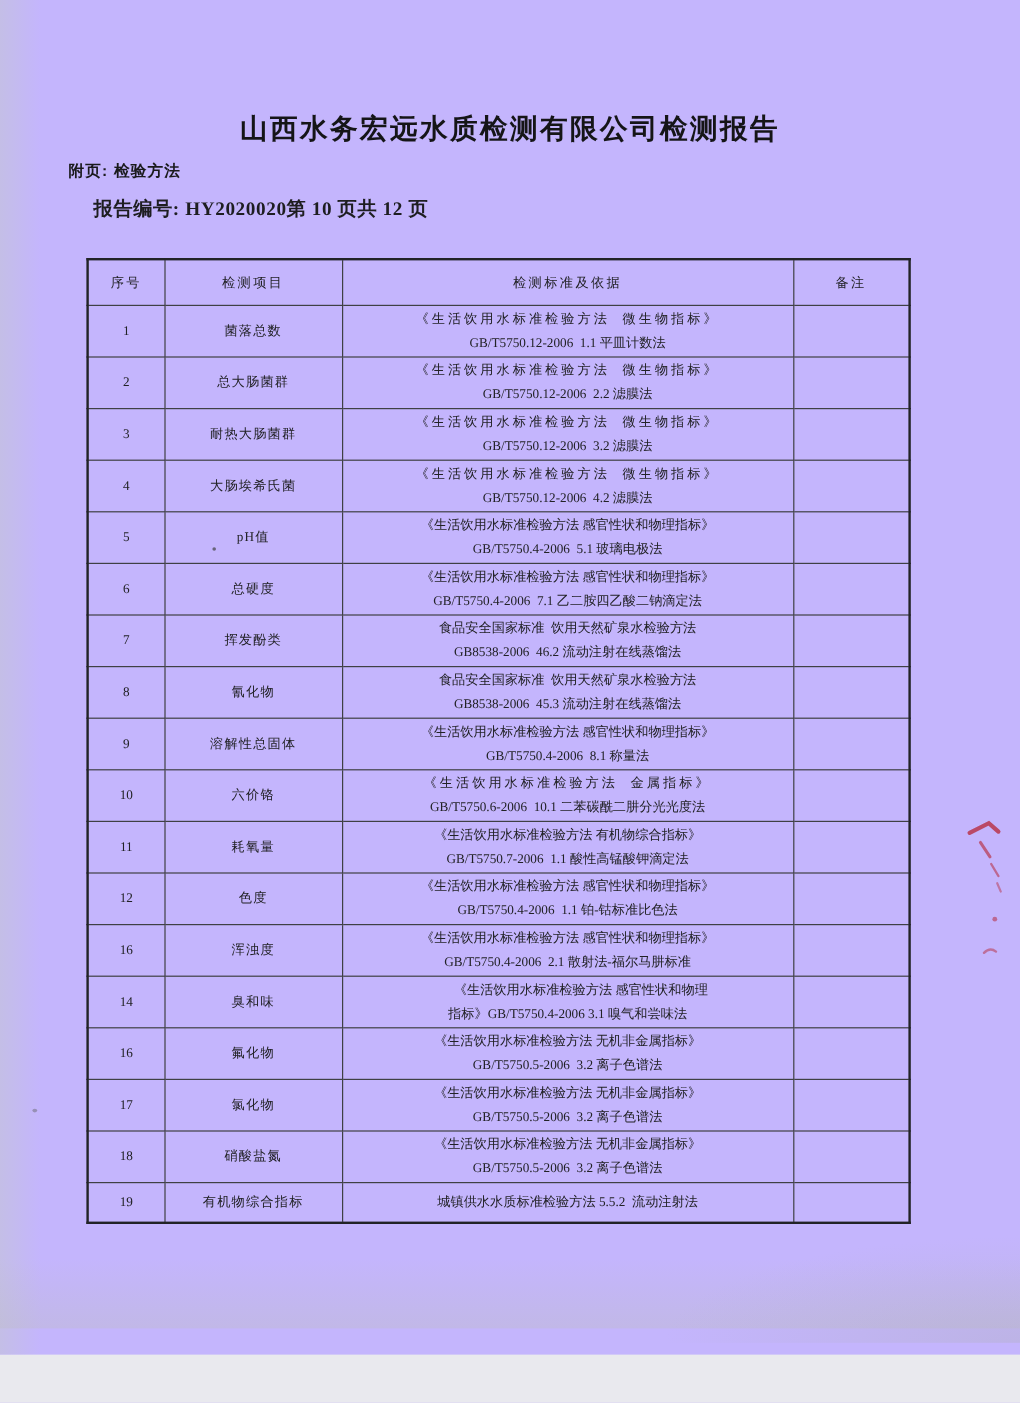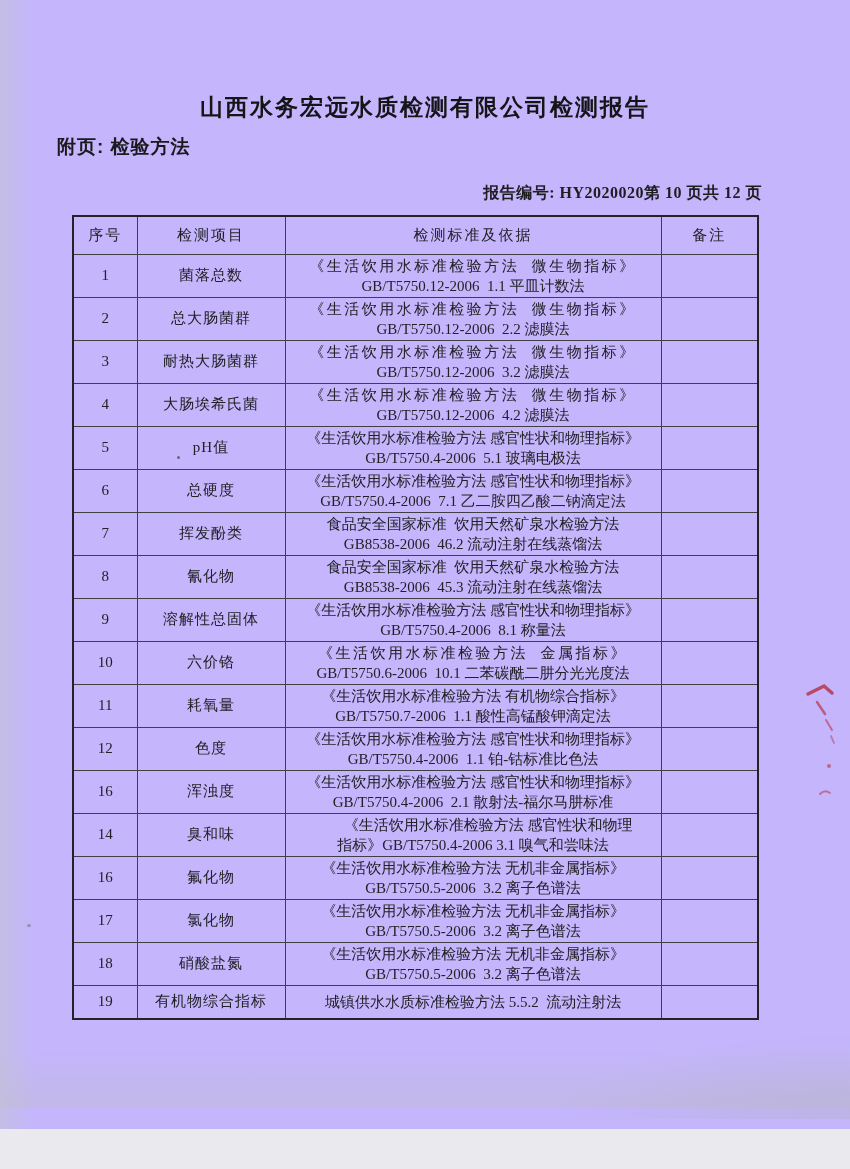--- a/index.html
+++ b/index.html
@@ -32,39 +32,39 @@
   .doc-title{
     position:absolute;top:92px;left:0;width:100%;
     text-align:center;
     font-family:"Liberation Sans","DejaVu Sans",sans-serif;
     font-weight:700;font-size:23px;letter-spacing:2px;
     color:#151517;
   }
   .doc-subtitle{
     position:absolute;top:134px;left:57px;
     font-family:"Liberation Sans","DejaVu Sans",sans-serif;
-    font-weight:700;font-size:19px;letter-spacing:1px;
+    font-weight:700;font-size:13px;letter-spacing:1px;
     color:#1a1a1c;
   }
   .meta-row{
-    position:absolute;top:183px;left:72px;width:690px;
-    display:flex;justify-content:flex-end;align-items:baseline;
+    position:absolute;top:164px;left:72px;width:690px;
+    display:flex;justify-content:flex-start;align-items:baseline;
   }
   .report-no{
     font-size:16px;font-weight:700;letter-spacing:.5px;padding-left:6px;
   }
   .page-indicator{
     font-size:16px;font-weight:600;letter-spacing:.5px;
   }
   table.methods{
     position:absolute;left:72px;top:215px;
     width:685px;
     border-collapse:collapse;
     table-layout:fixed;
-    font-size:15px;
+    font-size:11px;
     color:#222226;
     padding-left:40px;
   }
   table.methods td,table.methods th{
     border:1px solid #3f4044;
     padding:1px 4px;
     font-weight:normal;
     overflow:hidden;
   }
   table.methods{border:2px solid #222327;}

